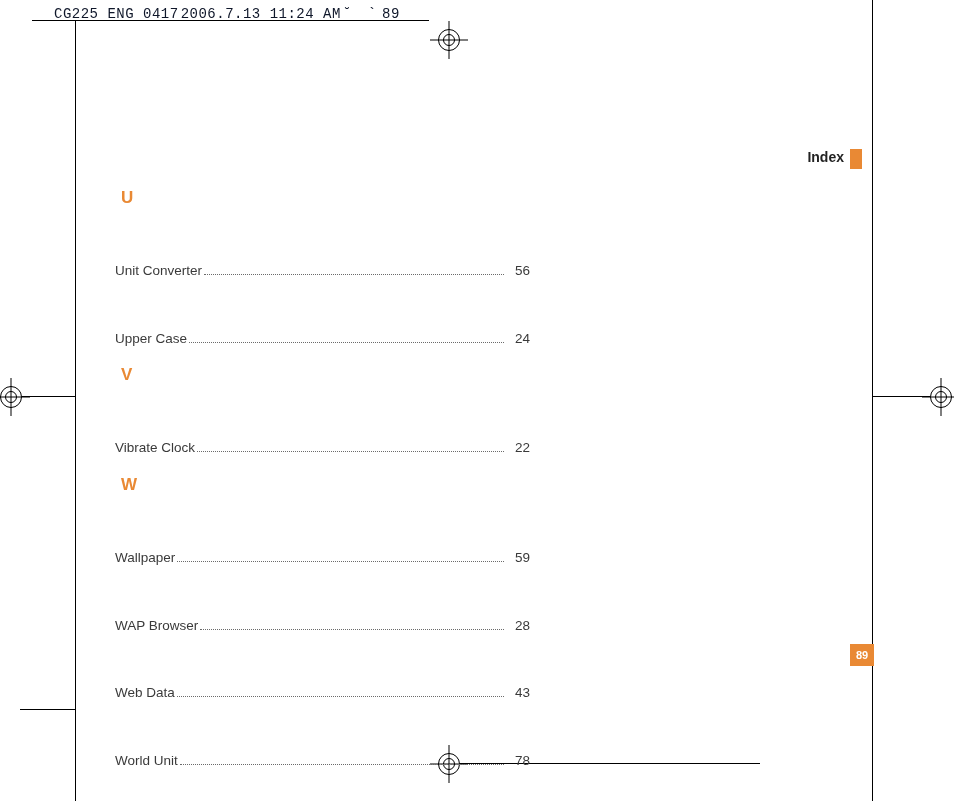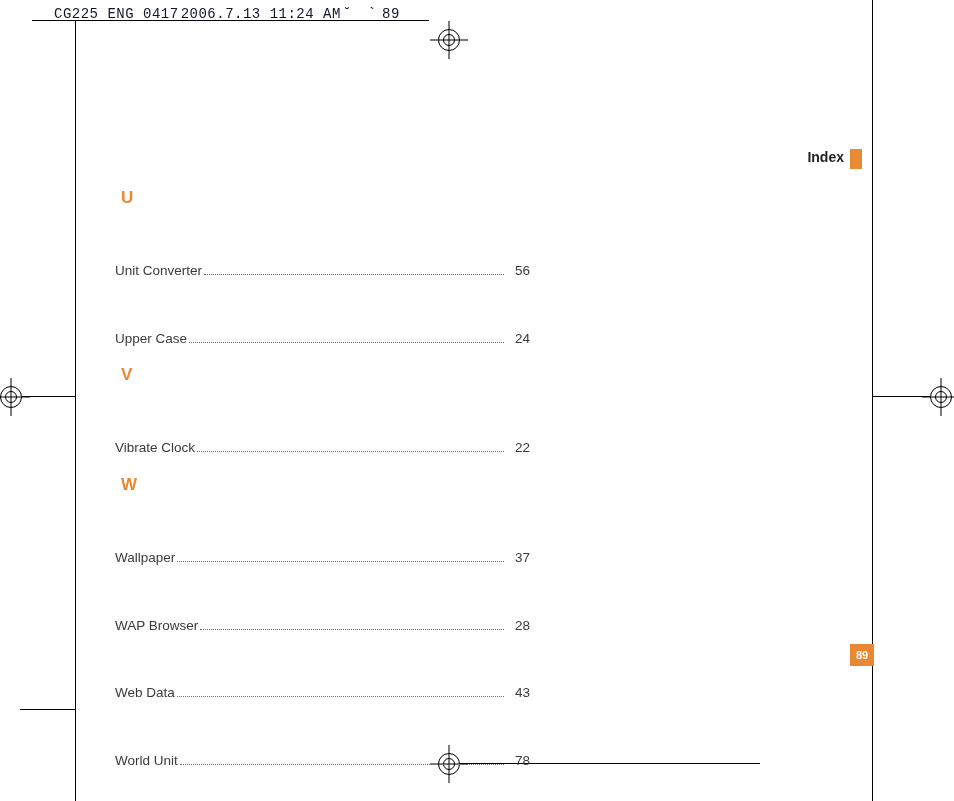--- a/index.html
+++ b/index.html
@@ -122,21 +122,21 @@
   <div class="entry">
     <span class="term">Vibrate Clock</span>
     <span class="dots"></span>
     <span class="page">22</span>
   </div>
 
   <div class="section-letter">W</div>
   <div class="entry">
     <span class="term">Wallpaper</span>
     <span class="dots"></span>
-    <span class="page">37</span>
+    <span class="page">59</span>
   </div>
   <div class="entry">
     <span class="term">WAP Browser</span>
     <span class="dots"></span>
     <span class="page">28</span>
   </div>
   <div class="entry">
     <span class="term">Web Data</span>
     <span class="dots"></span>
     <span class="page">43</span>

